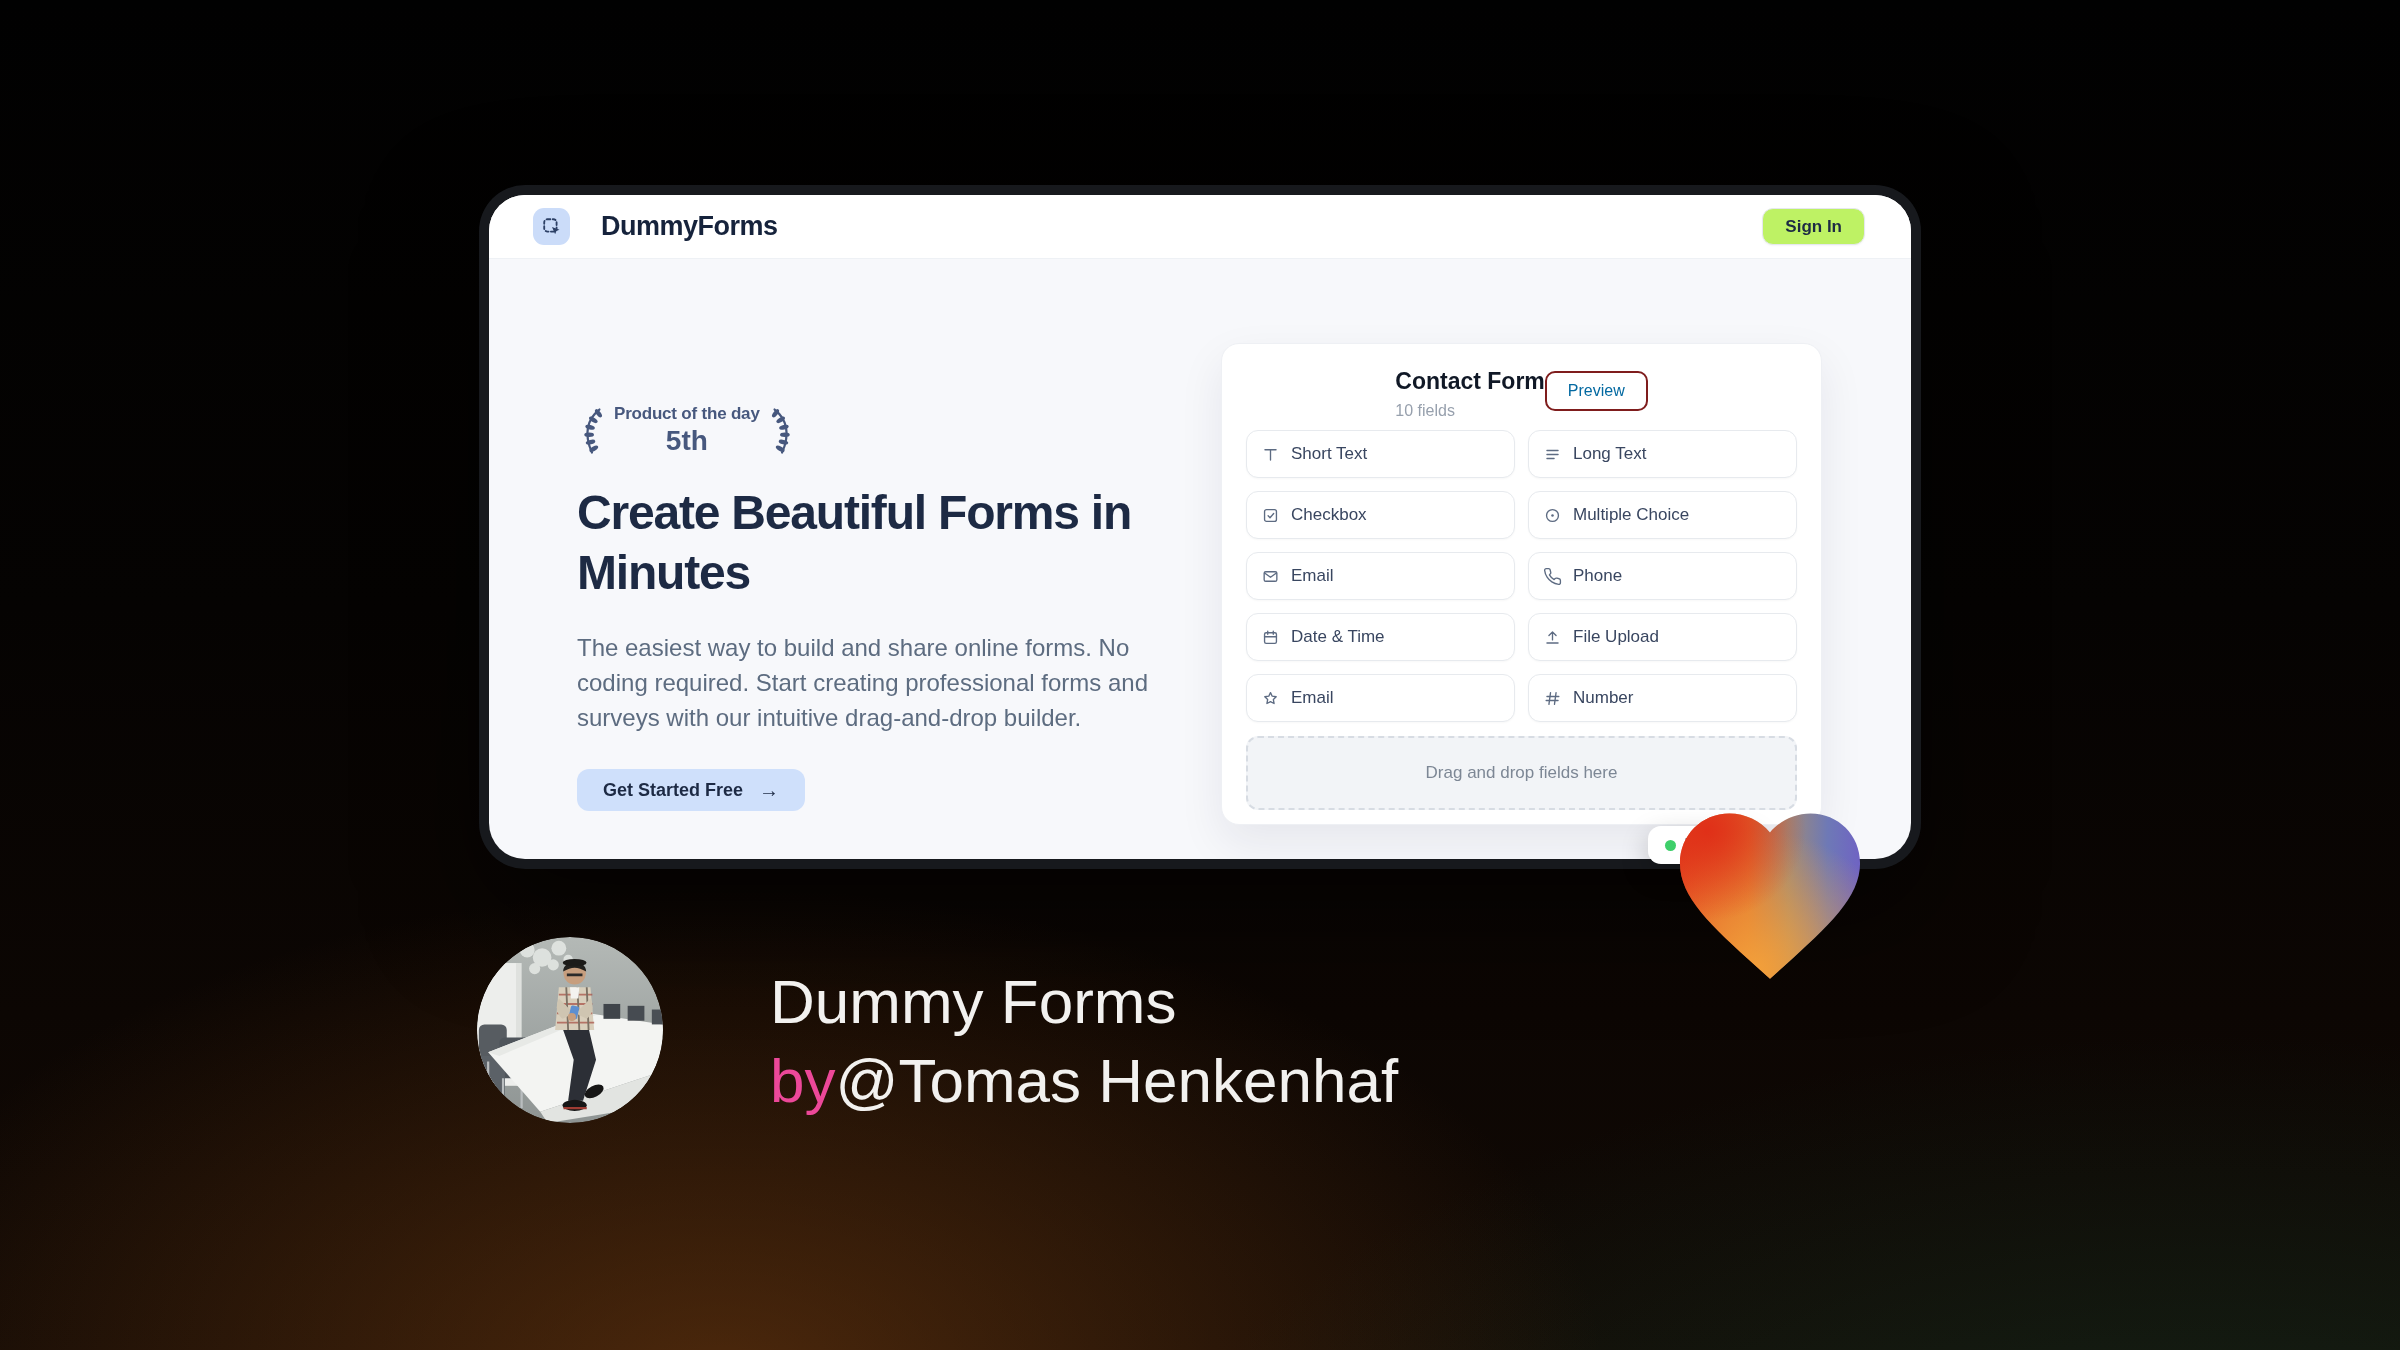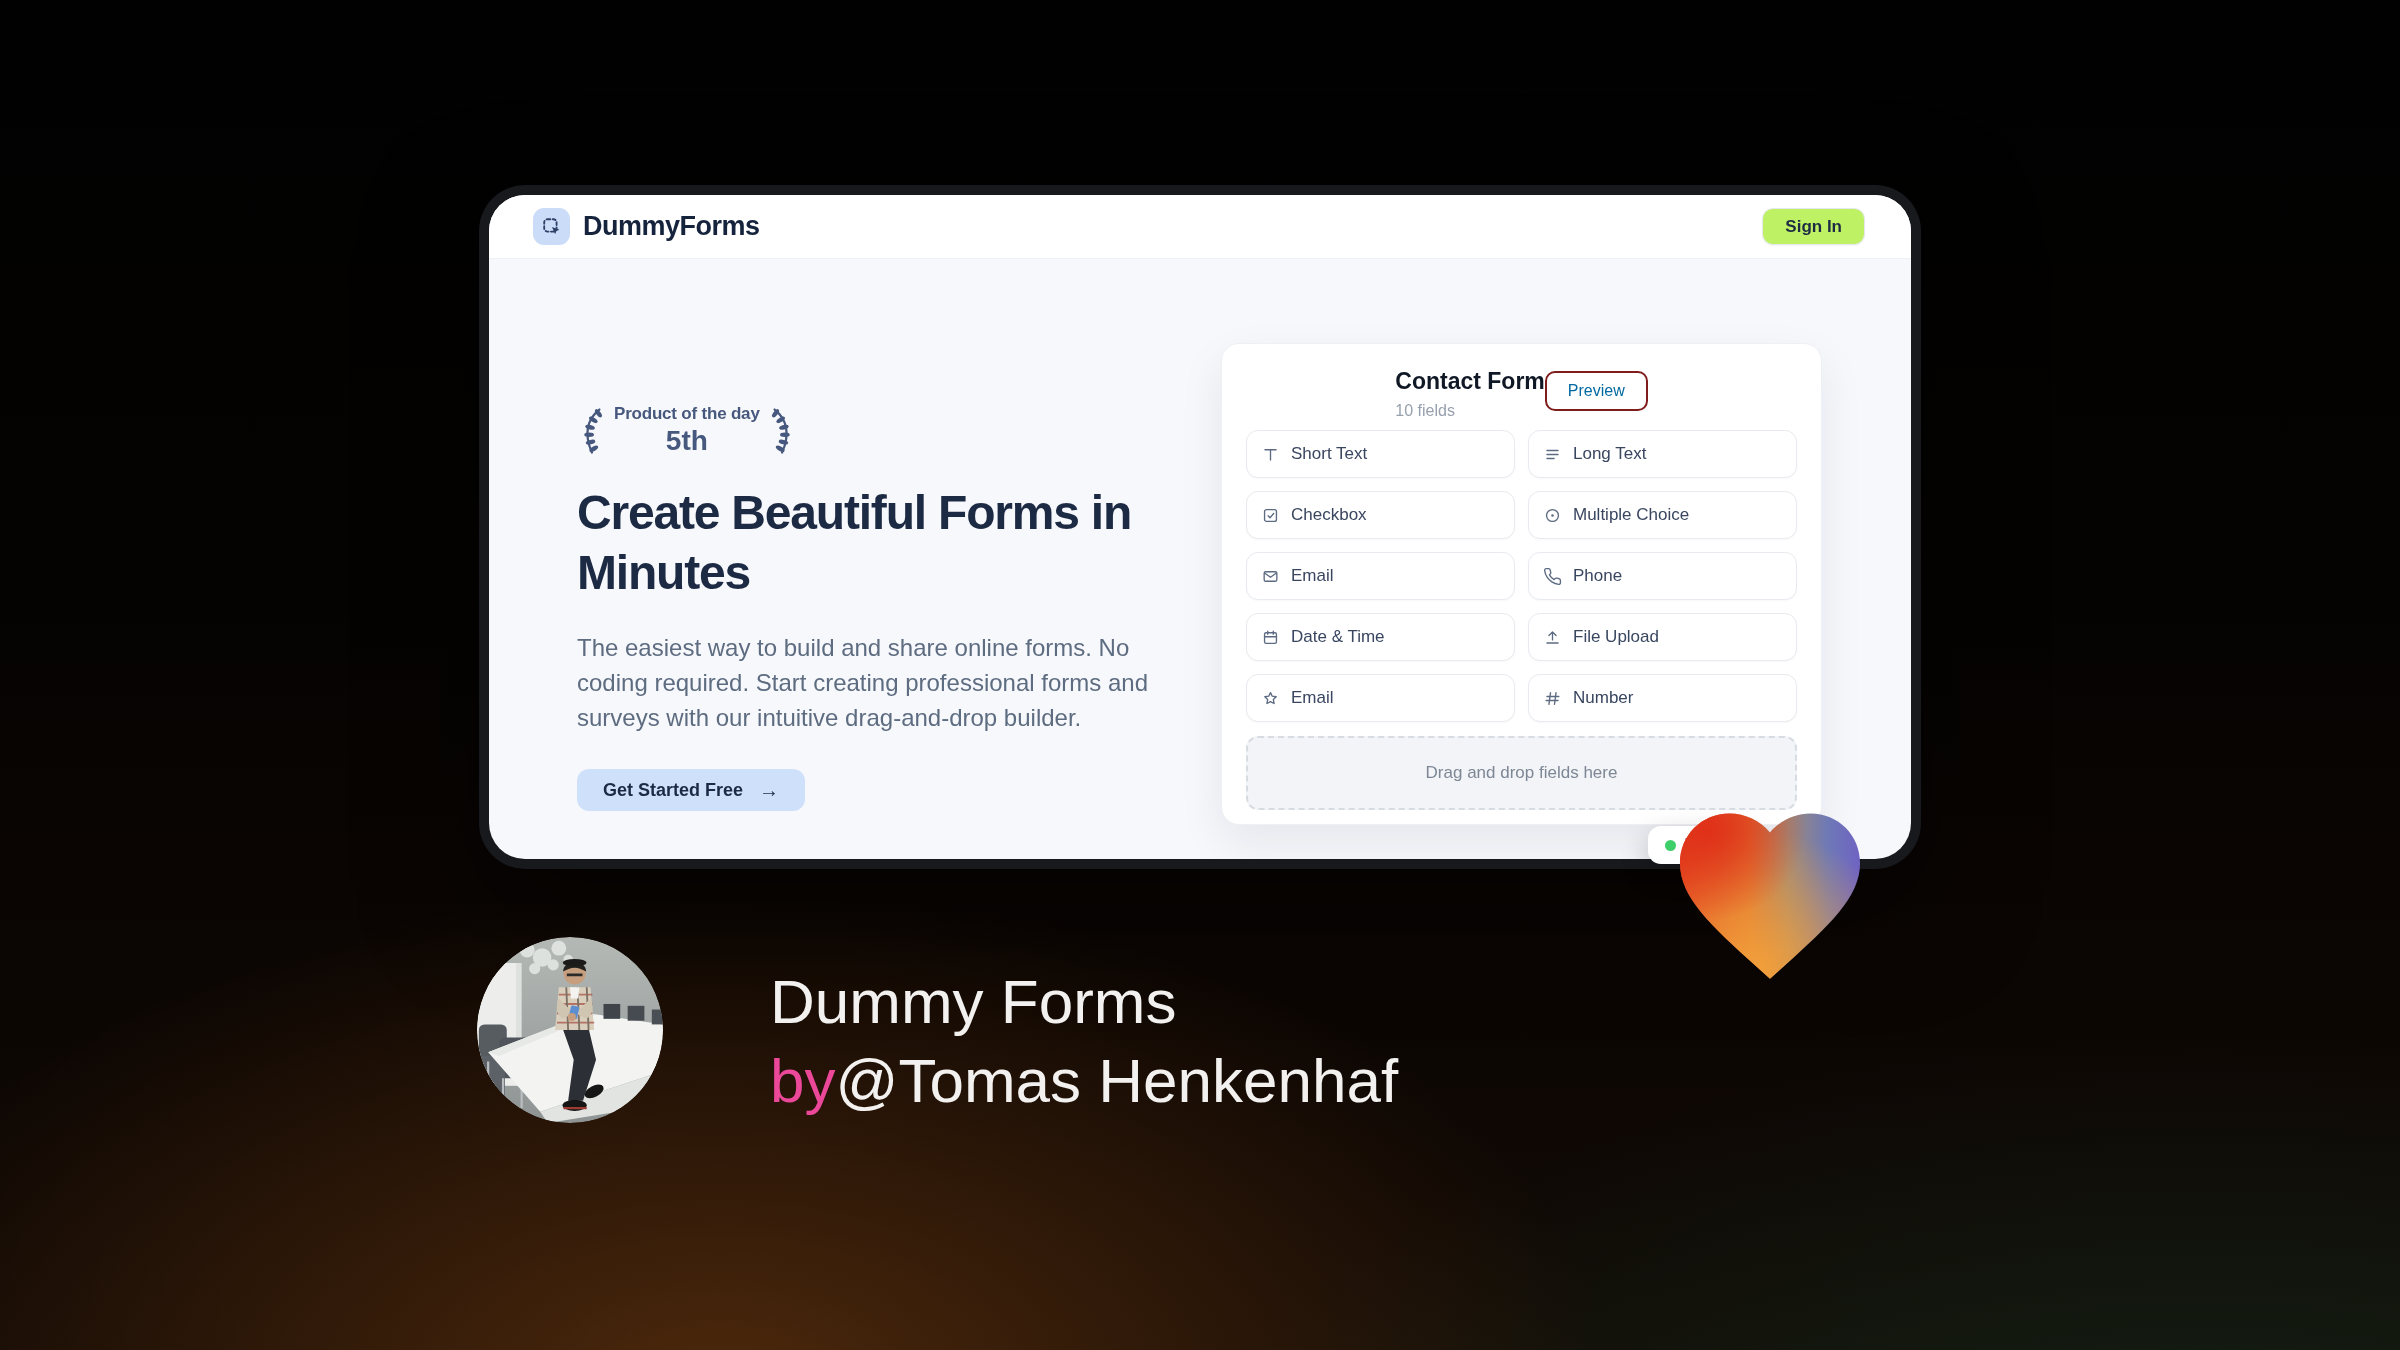--- a/index.html
+++ b/index.html
@@ -26,21 +26,21 @@
   .banner{
     height:27px;flex:0 0 27px;background:#d0e0fb;color:#1d2b49;
     display:flex;align-items:center;justify-content:center;
     font-size:15px;white-space:nowrap;
   }
   .hdr{
     height:63px;flex:0 0 63px;background:#ffffff;border-bottom:1px solid #eef1f5;
     display:flex;align-items:center;justify-content:space-between;
     padding:0 46px 0 44px;
   }
-  .brand{display:flex;align-items:center;gap:13px;cursor:pointer;}
+  .brand{display:flex;align-items:center;gap:31px;cursor:pointer;}
   .logo-tile{
     width:37px;height:37px;border-radius:11px;background:#cbdcf9;color:#2d4066;
     display:flex;align-items:center;justify-content:center;
   }
   .brand-name{font-size:27px;font-weight:700;color:#16233c;letter-spacing:-0.5px;}
   .signin{
     background:#bef264;border:1px solid #e5e8ed;border-radius:11px;height:37px;
     padding:0 22px;font-size:17px;font-weight:600;color:#1d2a44;
     font-family:inherit;box-shadow:0 1px 2px rgba(16,24,40,.04);cursor:pointer;
   }

